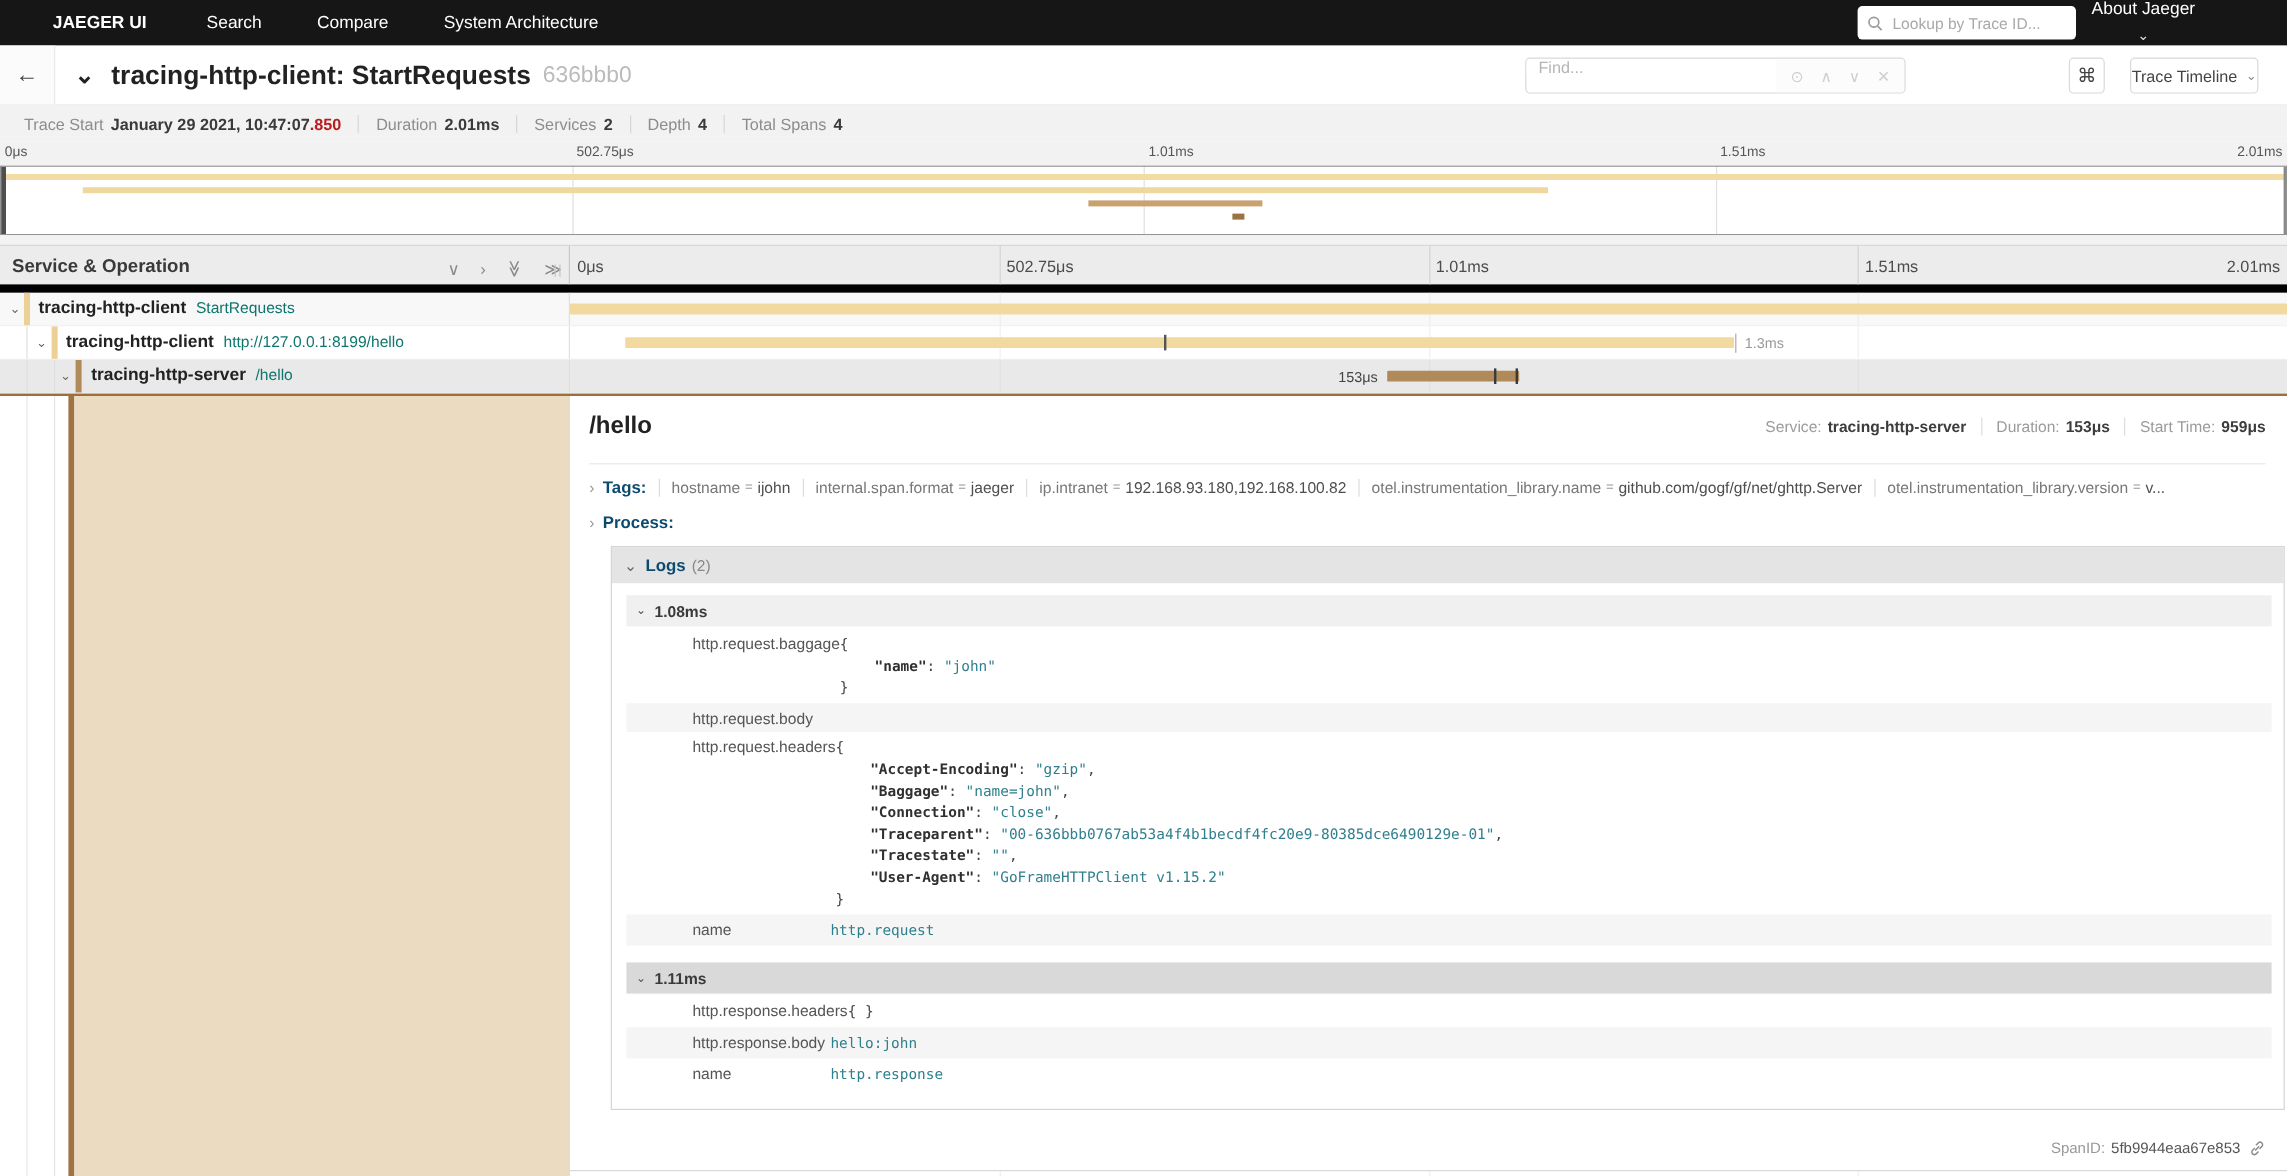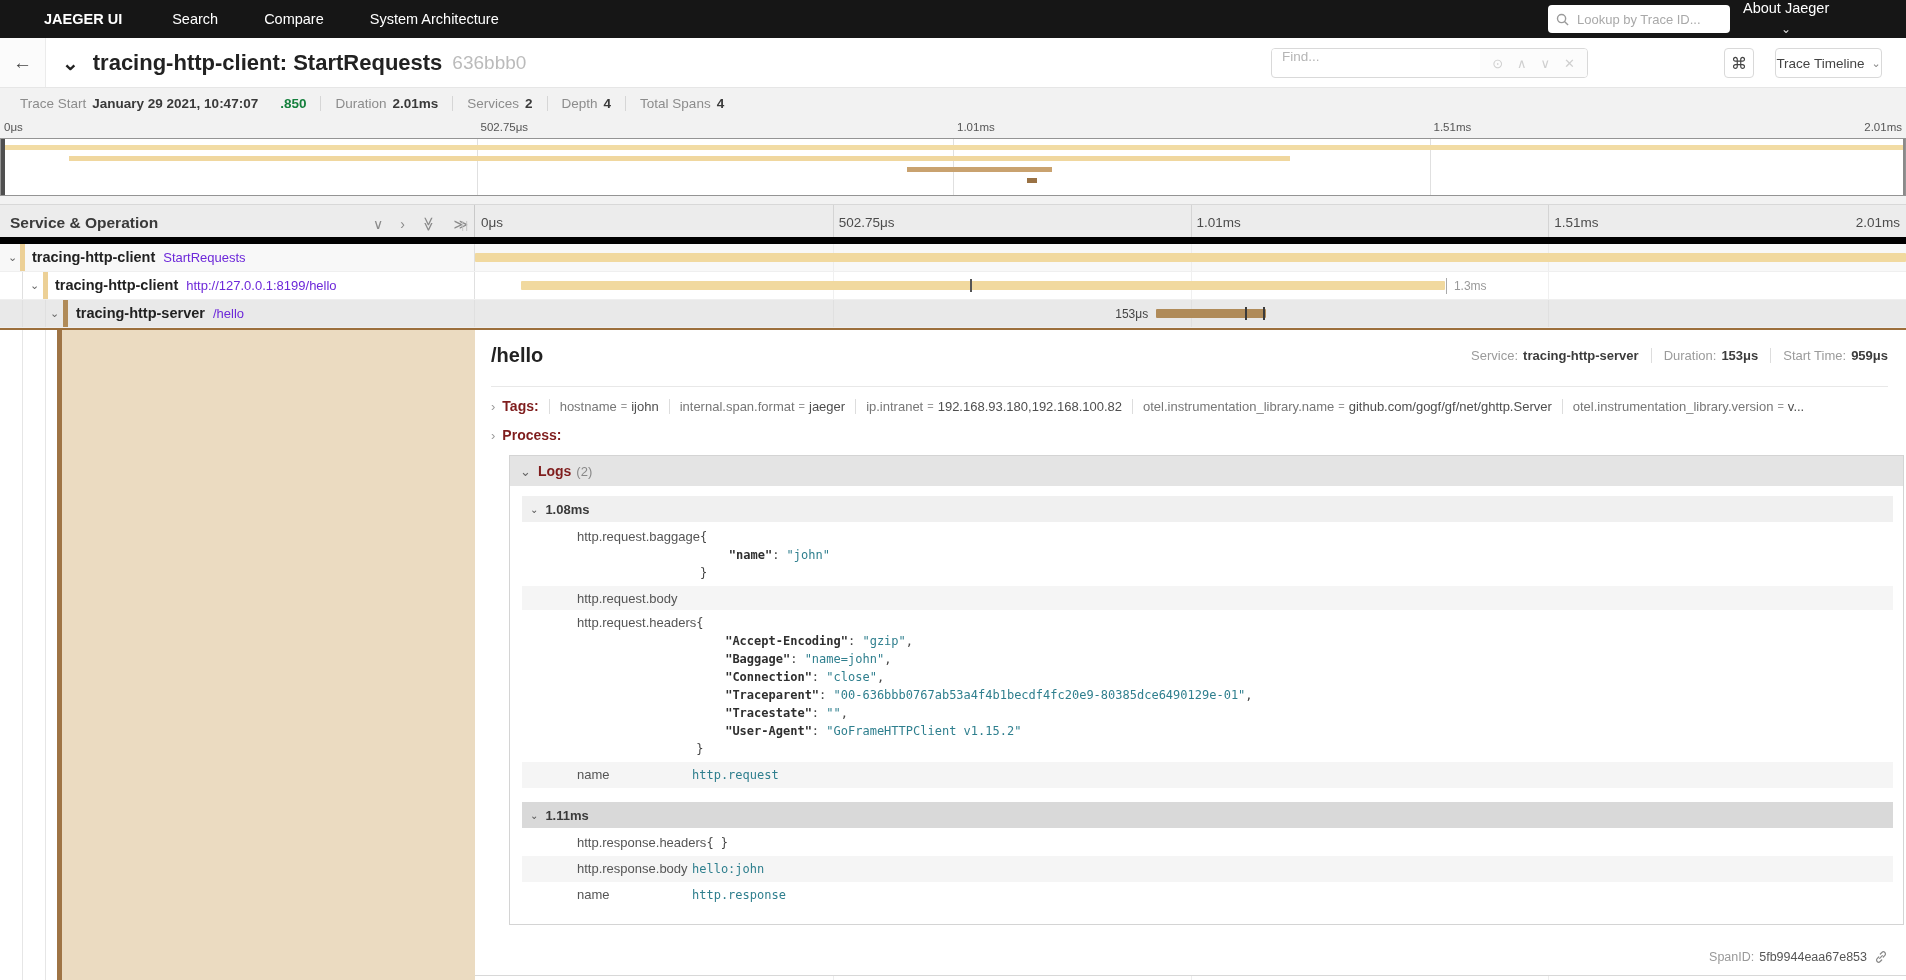--- a/index.html
+++ b/index.html
@@ -44,21 +44,21 @@
               border-radius:4px; background:#fff; display:flex; align-items:center; justify-content:center;
               gap:7px; font-size:13.5px; color:#444; cursor:pointer; }
   .view-btn .chev { font-size:11px; color:#888; }
   
   .summary { position:absolute; top:88px; left:0; right:0; height:30px; background:#f2f2f2;
              display:flex; align-items:center; padding-left:20px; font-size:13.5px; }
   .sum-item { display:flex; align-items:center; }
   .sum-item + .sum-item { border-left:1px solid #d6d6d6; margin-left:14px; padding-left:14px; }
   .sum-label { color:#8c8c8c; margin-right:6px; }
   .sum-value { color:#3a3a3a; font-weight:bold; }
-  .sum-suffix { color:#15803d; font-weight:bold;margin-left:22px; }
+  .sum-suffix { color:#b91c1c; font-weight:bold; }
   
   .mini-labels { position:absolute; top:118px; left:0; right:0; height:20px; background:#f2f2f2; font-size:11.5px; color:#555; }
   .mini-labels .tick, .tl-ticks .tick { position:absolute; top:3px; }
   .mini-canvas { position:absolute; top:138px; left:0; right:0; height:58px; background:#fff; cursor:crosshair; }
   .grid-v { position:absolute; top:0; bottom:0; width:1px; background:#e0e0e0; }
   .mm-bar { position:absolute; }
   .viewport { position:absolute; inset:0; border:1px solid #949494; }
   .vp-handle { position:absolute; top:0; bottom:0; width:4px; background:#4f4f4f; cursor:ew-resize; }
   .mini-gap { position:absolute; top:196px; left:0; right:0; height:8px; background:#f2f2f2; }
   
@@ -78,21 +78,21 @@
   .rows { position:absolute; top:244px; left:0; right:0; }
   .span-row { position:relative; height:28px; border-bottom:1px solid #efefef; cursor:pointer; }
   .row-0 { background:#f8f8f8; } .row-1 { background:#ffffff; } .row-2 { background:#e9e9e9; }
   .row-left { position:absolute; left:0; top:0; bottom:0; width:475px; border-right:1px solid #e0e0e0; }
   .row-right { position:absolute; left:475px; right:0; top:0; bottom:0; }
   .tree-chev { position:absolute; top:7px; font-size:11px; color:#666; }
   .stripe { position:absolute; top:0; bottom:0; width:5px; }
   .stripe-client { background:#ECD096; } .stripe-server { background:#B08B59; }
   .guide { position:absolute; top:0; bottom:0; width:1px; background:#e0e0e0; }
   .svc-name { position:absolute; top:5px; font-size:14.5px; font-weight:600; color:#222; white-space:nowrap; }
-  .svc-op { font-weight:400; font-size:13px; color:#6d28d9; margin-left:8px; }
+  .svc-op { font-weight:400; font-size:13px; color:#0f766e; margin-left:8px; }
   .span-bar { position:absolute; top:9px; height:9px; border-radius:1px; }
   .bar-client { background:#F1D99F; } .bar-server { background:#B08B59; }
   .bar-label { position:absolute; top:7px; font-size:12px; white-space:nowrap; }
   .log-tick { position:absolute; top:7px; width:2px; height:13px; background:#3a3a3a; }
   .end-tick { position:absolute; top:6px; width:1px; height:16px; background:#aaa; }
   
   .detail { position:absolute; top:328px; left:0; right:0; bottom:0; border-top:2px solid #9C6F3C; }
   .detail-left { position:absolute; left:0; top:0; bottom:0; width:475px; background:#fff; }
   .detail-accent { position:absolute; left:57px; top:0; bottom:0; width:5px; background:#9F7445; }
   .detail-tint { position:absolute; left:62px; top:0; bottom:0; width:413px; background:#EBDBC1; }
@@ -100,21 +100,21 @@
   .d-header { display:flex; justify-content:space-between; align-items:flex-start; height:30px; }
   .d-title { font-size:20px; font-weight:600; color:#222; }
   .d-overview { display:flex; align-items:center; font-size:13px; margin-top:4px; }
   .ov-item { display:flex; align-items:center; }
   .ov-item + .ov-item { border-left:1px solid #ddd; margin-left:12px; padding-left:12px; }
   .ov-label { color:#9b9b9b; margin-right:5px; }
   .ov-value { color:#3c3c3c; font-weight:bold; }
   .d-rule { border:none; border-top:1px solid #e8e8e8; margin:12px 0 0 0; }
   .accordian-line { display:flex; align-items:center; margin-top:9px; font-size:13px; cursor:pointer; height:20px; }
   .acc-chev { color:#999; font-size:13px; margin-right:7px; }
-  .acc-title { font-weight:600; font-size:14px; color:#7f1d1d; }
+  .acc-title { font-weight:600; font-size:14px; color:#0c4a6e; }
   .tag-item { display:flex; align-items:center; margin-left:10px; padding-left:10px; border-left:1px solid #ddd; white-space:nowrap; }
   .tag-item:first-of-type { border-left:none; padding-left:0; }
   .tag-key { color:#777;text-align:center; } .tag-eq { color:#999; padding:0 4px; font-size:11px; } .tag-val { color:#4e4e4e; }
   
   .logs-box { margin:10px 0 0 18px; width:1395px; border:1px solid #d4d4d4; background:#fff; }
   .logs-title { height:30px; background:#e4e4e4; display:flex; align-items:center; padding-left:10px; cursor:pointer; }
   .logs-title .acc-chev { color:#666; }
   .logs-count { color:#888; font-weight:400; margin-left:5px; font-size:13px; }
   .logs-body { padding:8px 10px 2px 12px; }
   .log-time { height:26px; display:flex; align-items:center; padding-left:8px; cursor:pointer; margin-top:2px; }

